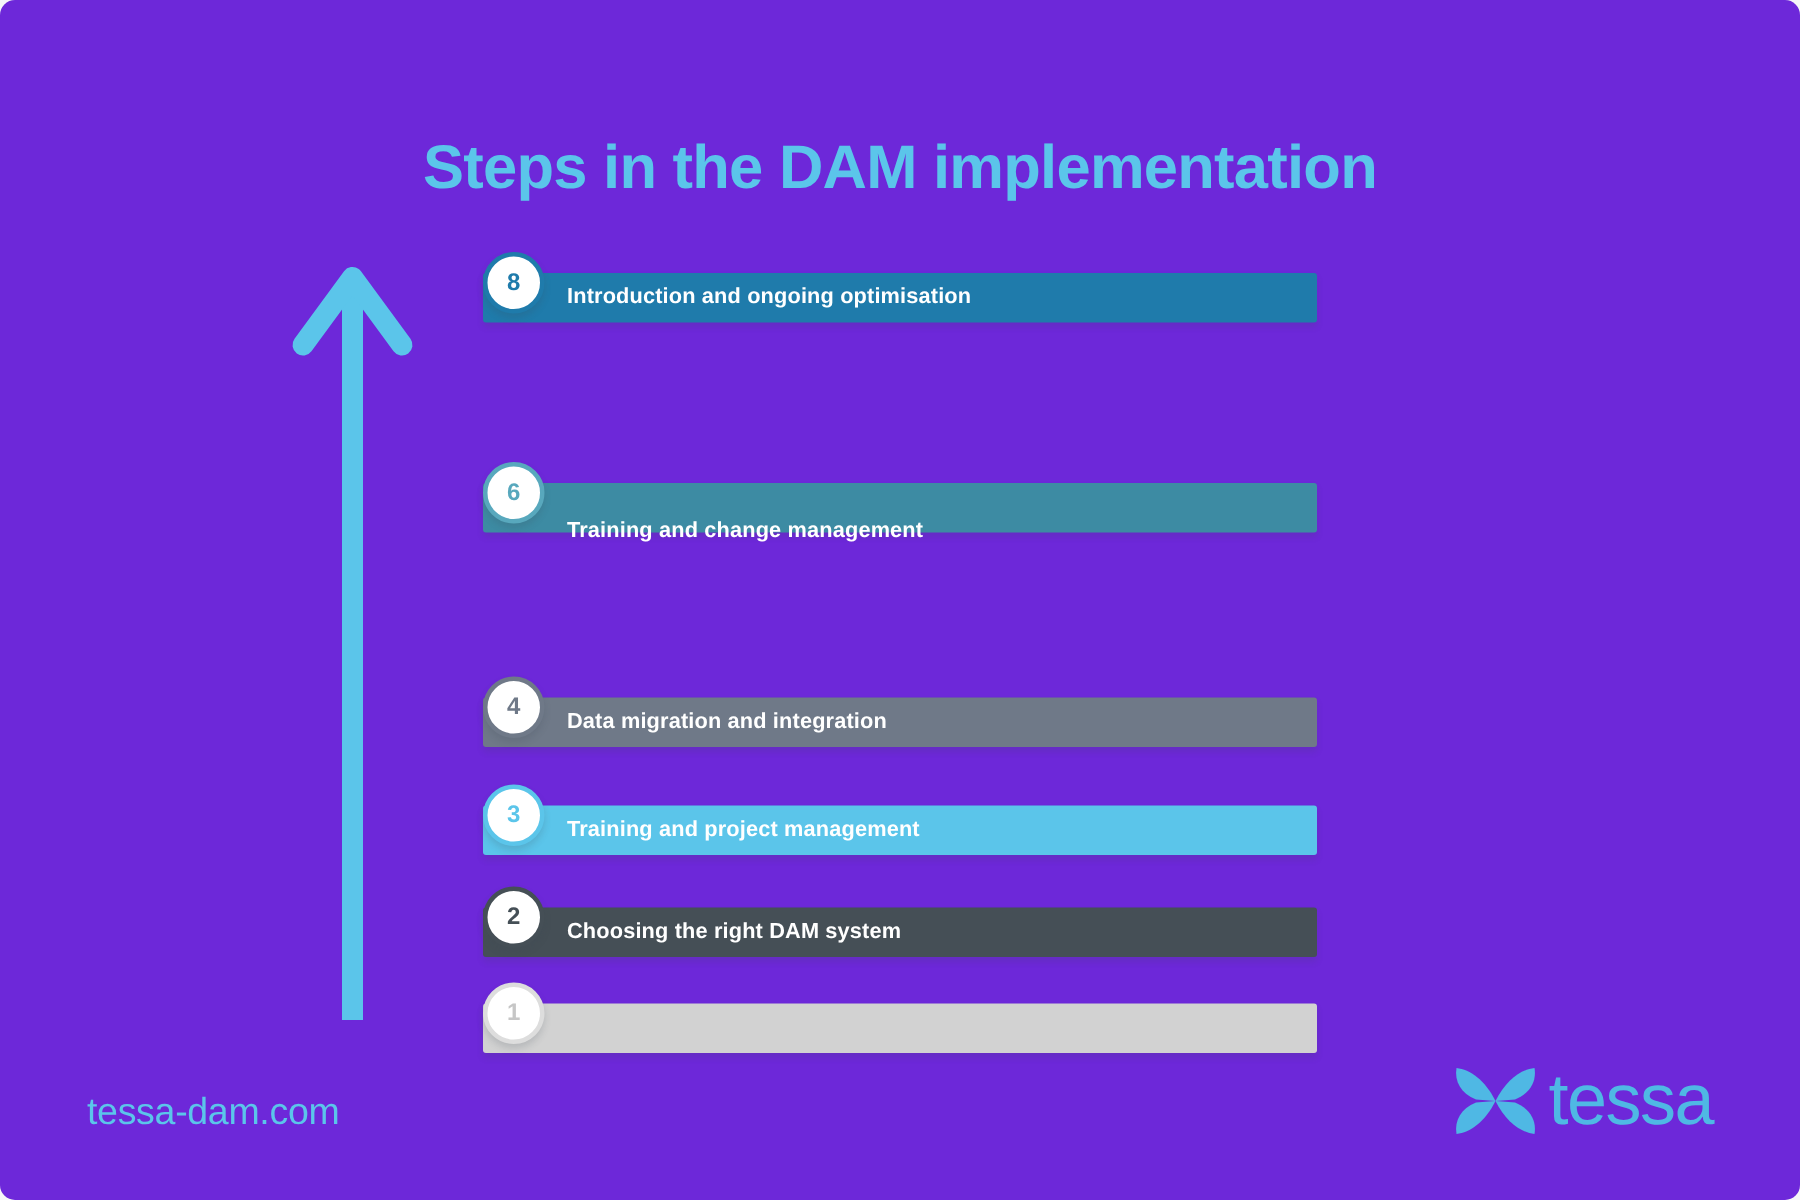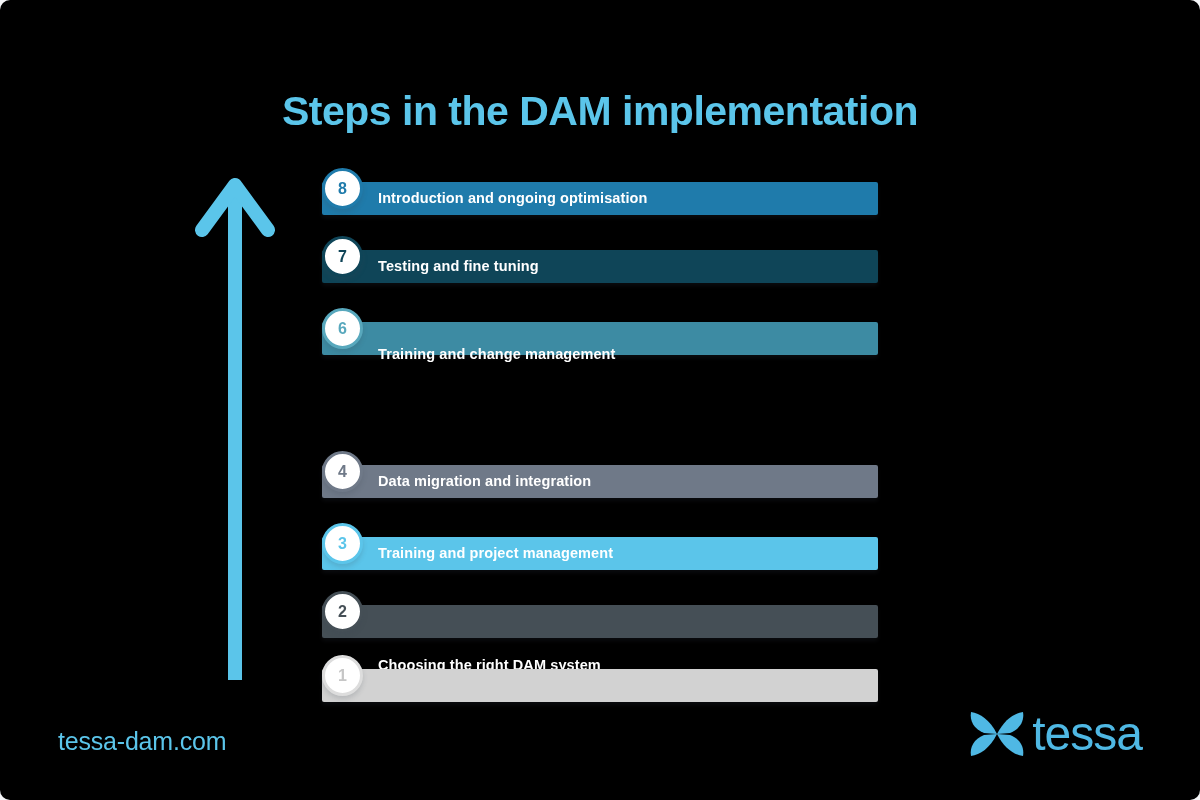--- a/index.html
+++ b/index.html
@@ -122,44 +122,39 @@
     font-size: 48px;
     font-weight: normal;
     color: #4fb8e4;
     letter-spacing: -1px;
     line-height: 54px;
   }
 </style>
 </head>
 <body style="background: rgb(245, 246, 248);">
 
-<div id="canvas" style="background: #000000;">
+<div id="canvas" style="background: #6d28d9;">
 
   <div id="title" style="color: rgb(91, 197, 234);">Steps in the DAM implementation</div>
 
   <div id="arrow">
     <svg width="95" height="520" viewBox="0 0 95 520">
       <line x1="45" y1="22" x2="45" y2="512" stroke="#5bc5ea" stroke-width="14" stroke-linecap="butt"></line>
       <polyline points="12,62 45,17 78,62" fill="none" stroke="#5bc5ea" stroke-width="14" stroke-linecap="round" stroke-linejoin="round"></polyline>
     </svg>
   </div>
 
   <div id="steps">
 
     <div class="step" style="top:0px">
       <div class="step-bar" style="background: rgb(31, 123, 171);"></div>
       <div class="step-label" style="color: rgb(255, 255, 255);">Introduction and ongoing optimisation</div>
       <div class="step-circle" style="border-color: rgb(31, 123, 171); color: rgb(31, 123, 171);">8</div>
     </div>
 
-    <div class="step" style="top:68px">
-      <div class="step-bar" style="background: rgb(15, 69, 88);"></div>
-      <div class="step-label" style="color: rgb(255, 255, 255);">Testing and fine tuning</div>
-      <div class="step-circle" style="border-color: rgb(15, 69, 88); color: rgb(15, 69, 88);">7</div>
-    </div>
 
     <div class="step" style="top:140px">
       <div class="step-bar" style="background: rgb(61, 139, 163);"></div>
       <div class="step-label" style="color: rgb(255, 255, 255); margin-top: 16px;">Training and change management</div>
       <div class="step-circle" style="border-color: rgb(88, 168, 189); color: rgb(88, 168, 189);">6</div>
     </div>
 
 
     <div class="step" style="top:283px">
       <div class="step-bar" style="background: rgb(111, 121, 136);"></div>
@@ -168,21 +163,21 @@
     </div>
 
     <div class="step" style="top:355px">
       <div class="step-bar" style="background: rgb(91, 197, 234);"></div>
       <div class="step-label" style="color: rgb(255, 255, 255);">Training and project management</div>
       <div class="step-circle" style="border-color: rgb(91, 197, 234); color: rgb(91, 197, 234);">3</div>
     </div>
 
     <div class="step" style="top:423px">
       <div class="step-bar" style="background: rgb(69, 79, 86);"></div>
-      <div class="step-label" style="color: rgb(255, 255, 255); margin-top: 44px;">Choosing the right DAM system</div>
+      <div class="step-label" style="color: rgb(255, 255, 255);">Choosing the right DAM system</div>
       <div class="step-circle" style="border-color: rgb(69, 79, 86); color: rgb(69, 79, 86);">2</div>
     </div>
 
     <div class="step muted" style="top:487px">
       <div class="step-bar" style="background: rgb(210, 210, 210);"></div>
       <div class="step-circle" style="border-color: rgb(221, 221, 221); color: rgb(198, 198, 198);">1</div>
     </div>
 
   </div>
 

